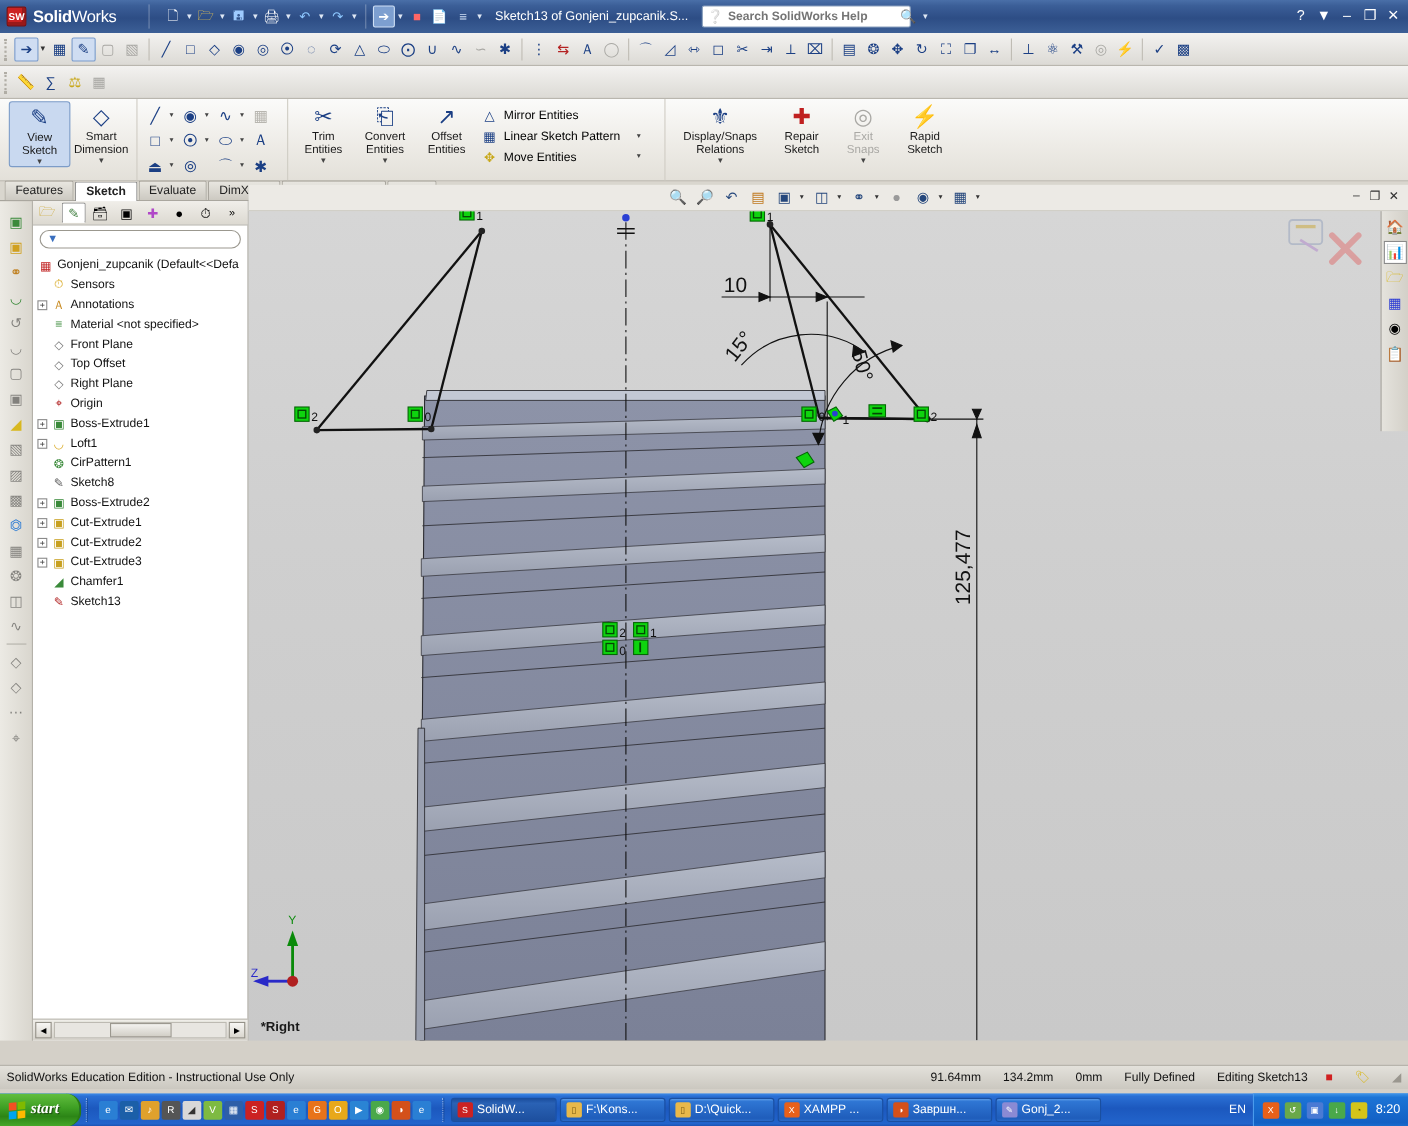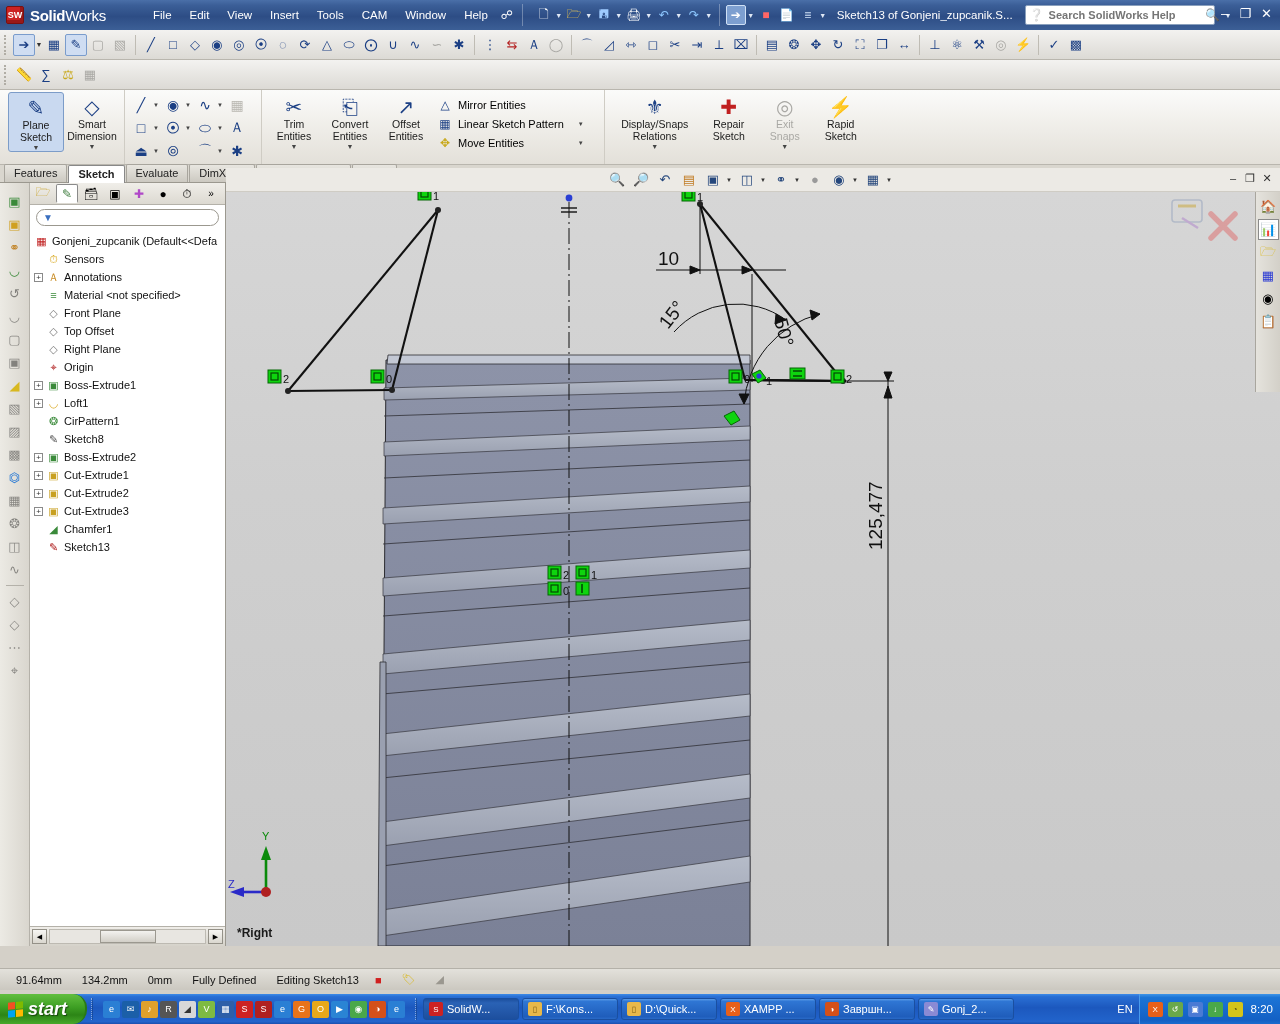--- a/index.html
+++ b/index.html
@@ -219,22 +219,22 @@
     display:flex; align-items:center;
   }
   .startbtn {
     height:30px; padding:0 18px 0 8px; display:flex; align-items:center; gap:5px;
     background: linear-gradient(180deg,#62bf3f 0%,#3d9e23 45%,#2c8516 70%,#47a82a 100%);
     border-right:2px solid #2a7a14;
     border-radius: 0 14px 14px 0;
   }
   .startbtn .flag { width:15px;height:15px;display:grid;grid-template-columns:1fr 1fr;grid-template-rows:1fr 1fr;gap:1px;transform:skewY(-6deg);}
   .startbtn .flag i { display:block; }
-  .startbtn .txt { color:#fff;font-size:18px;font-style:italic;font-weight:bold;
-                   text-shadow:1px 1px 1px rgba(0,0,0,.5);}
+  .startbtn .txt { color:#fff;font-size:14px;font-style:italic;font-weight:bold;
+                   text-shadow:1px 1px 1px rgba(0,0,0,.5);font-family:Liberation Serif, serif;}
   .qlaunch { display:flex;align-items:center;gap:2px;padding:0 6px; height:30px;}
   .qlaunch .qi { width:17px;height:17px;border-radius:2px;display:flex;align-items:center;
                  justify-content:center;font-size:9px;color:#fff;}
   .tbsep { width:2px;height:22px;border-left:1px dotted rgba(255,255,255,.45);
            border-right:1px solid rgba(0,0,0,.18); margin:0 4px;}
   .tbtasks { display:flex; align-items:center; gap:3px; flex:1; padding-left:2px;}
   .tbtask {
     height:22px; min-width:96px; max-width:104px; display:flex;align-items:center;gap:4px;
     background: linear-gradient(180deg,#5b9ce8 0%,#2f76d4 12%,#1f5dbb 88%,#2a6bc8 100%);
     border:1px solid #1a4fa0; border-radius:3px; padding:0 5px; color:#fff;font-size:11px;
@@ -255,31 +255,20 @@
 </style>
 </head>
 <body>
 
 <div class="app">
 
   <div class="titlebar">
     <div class="sw-logo">
       <div class="sw-cube">SW</div>
       <div class="sw-name"><b>Solid</b><span class="light">Works</span></div>
-    </div>
-    <div class="menubar">
-      <div class="mi">File</div>
-      <div class="mi">Edit</div>
-      <div class="mi">View</div>
-      <div class="mi">Insert</div>
-      <div class="mi">Tools</div>
-      <div class="mi">CAM</div>
-      <div class="mi">Window</div>
-      <div class="mi">Help</div>
-      <div class="ticon">☍</div>
     </div>
     <div class="tb-sep"></div>
     <div class="tb-icons">
       <div class="ticon">🗋</div>
         <div class="tdrop">▼</div>
       <div class="ticon" style="color:#ffd04a">🗁</div>
         <div class="tdrop">▼</div>
       <div class="ticon" style="color:#9ecbff">🖪</div>
         <div class="tdrop">▼</div>
       <div class="ticon">🖨</div>
@@ -375,21 +364,21 @@
     <div class="sicon">∑</div>
     <div class="sicon" style="color:#c8a81a">⚖</div>
     <div class="sicon dim">▦</div>
   </div>
 
   <div class="ribbon">
 
     <div class="rgrp" style="padding-left:8px">
       <div class="bigbtn active">
         <div class="gl">✎</div>
-        <div class="lb"><span>Plane</span><br><span>Sketch</span></div>
+        <div class="lb"><span>View</span><br><span>Sketch</span></div>
         <div class="caret">▼</div>
       </div>
       <div class="bigbtn">
         <div class="gl">◇</div>
         <div class="lb"><span>Smart</span><br><span>Dimension</span></div>
         <div class="caret">▼</div>
       </div>
     </div>
 
     <div class="rgrp">
@@ -857,20 +846,21 @@
     <div class="tpi" style="color:#d8a820">🏠</div>
     <div class="tpi sel" style="color:#2a7ad4">📊</div>
     <div class="tpi" style="color:#d8b820">🗁</div>
     <div class="tpi" style="color:#2a3ad4">▦</div>
     <div class="tpi">◉</div>
     <div class="tpi" style="color:#c8a020">📋</div>
   </div>
 
 
   <div class="statusbar">
+    <div class="sb-left">SolidWorks Education Edition - Instructional Use Only</div>
     <div class="sb-item">91.64mm</div>
     <div class="sb-item">134.2mm</div>
     <div class="sb-item">0mm</div>
     <div class="sb-item">Fully Defined</div>
     <div class="sb-item">Editing Sketch13</div>
     <div class="sb-item" style="padding:0 6px;color:#d02020">■</div>
     <div class="sb-item" style="padding:0 14px;color:#d8b820">🏷</div>
     <div class="sb-item" style="padding:0 6px;color:#9a978f">◢</div>
   </div>
 

